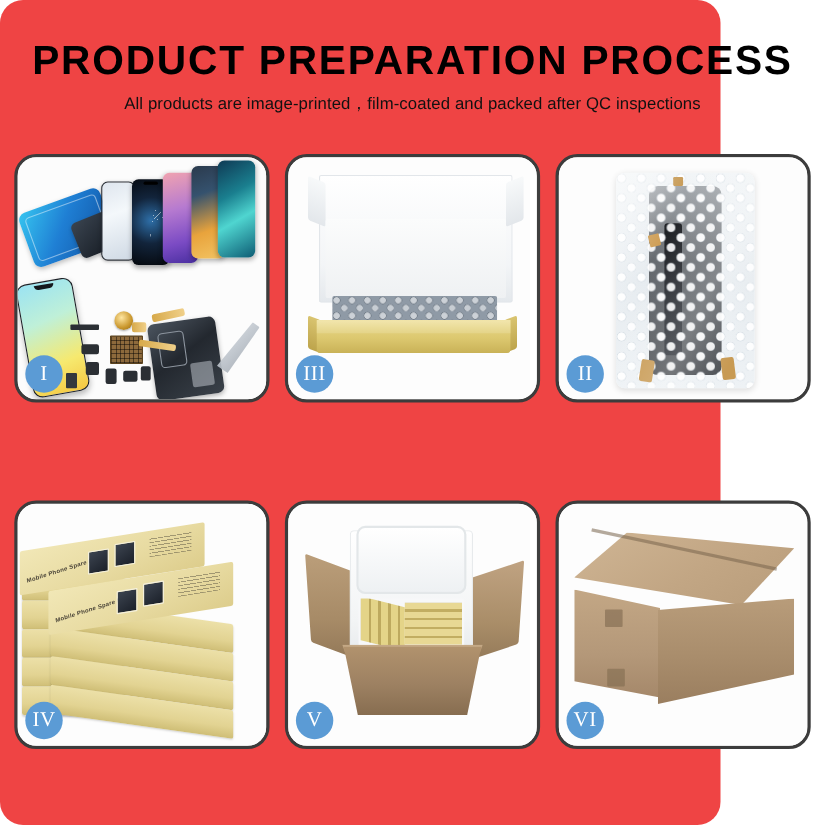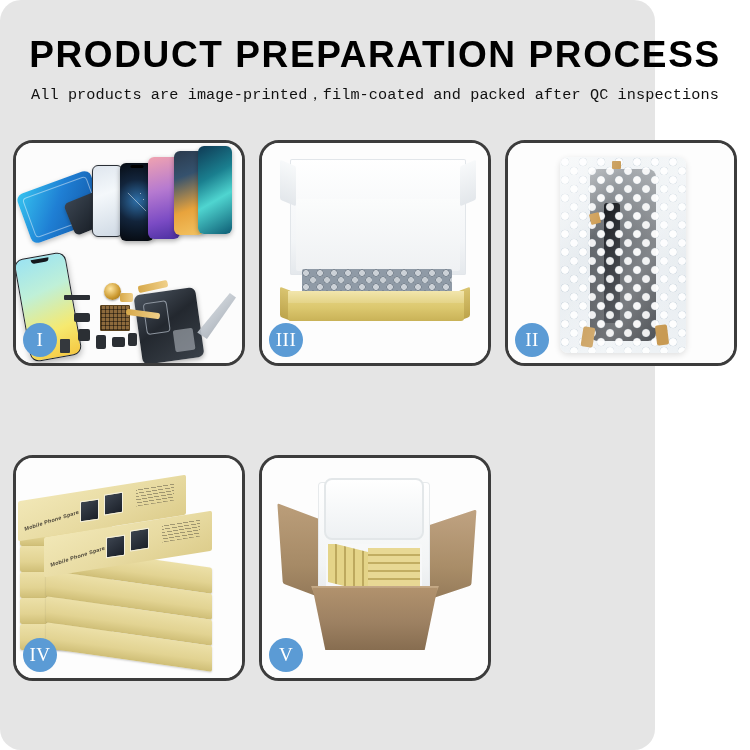--- a/index.html
+++ b/index.html
@@ -7,21 +7,21 @@
   html, body {
     margin: 0; padding: 0;
     width: 750px; height: 750px;
     background: #ffffff;
     font-family: "Liberation Sans", sans-serif;
     overflow: hidden;
   }
   #page {
     position: relative;
     width: 655px; height: 750px;
-    background: #e5e5e5;
+    background: #ef4444;
     border-radius: 21px;
   }
 
   
   #header {
     position: absolute;
     left: 0; top: 36px;
     width: 750px;
     text-align: center;
   }
@@ -29,21 +29,21 @@
     font-family: "Liberation Sans", sans-serif;
     font-size: 37px;
     font-weight: bold;
     letter-spacing: 1.6px;
     color: #000000;
     line-height: 1.05;
     white-space: nowrap;
   }
   #subtitle {
     margin-top: 9px;
-    font-family: Liberation Mono, monospace;
+    font-family: Liberation Sans, sans-serif;
     font-size: 15.2px;
     font-weight: normal;
     color: #111111;
     letter-spacing: 0.1px;
     white-space: nowrap;
   }
 
   
   #grid {
     position: absolute;
@@ -560,15 +560,26 @@
           <div class="grpA"></div>
           <div class="grpB"></div>
         </div>
         <div class="foamLid"></div>
         <div class="rim"></div>
         <div class="body"></div>
       </div>
       <div class="badge">V</div>
     </div>
 
+    <div class="card">
+      <div class="scene p6">
+        <div class="top"></div>
+        <div class="seam"></div>
+        <div class="left"></div>
+        <div class="right"></div>
+        <div class="tapeA"></div>
+        <div class="tapeB"></div>
+      </div>
+      <div class="badge">VI</div>
+    </div>
 
   </div>
 </div>
 
 </body></html>

